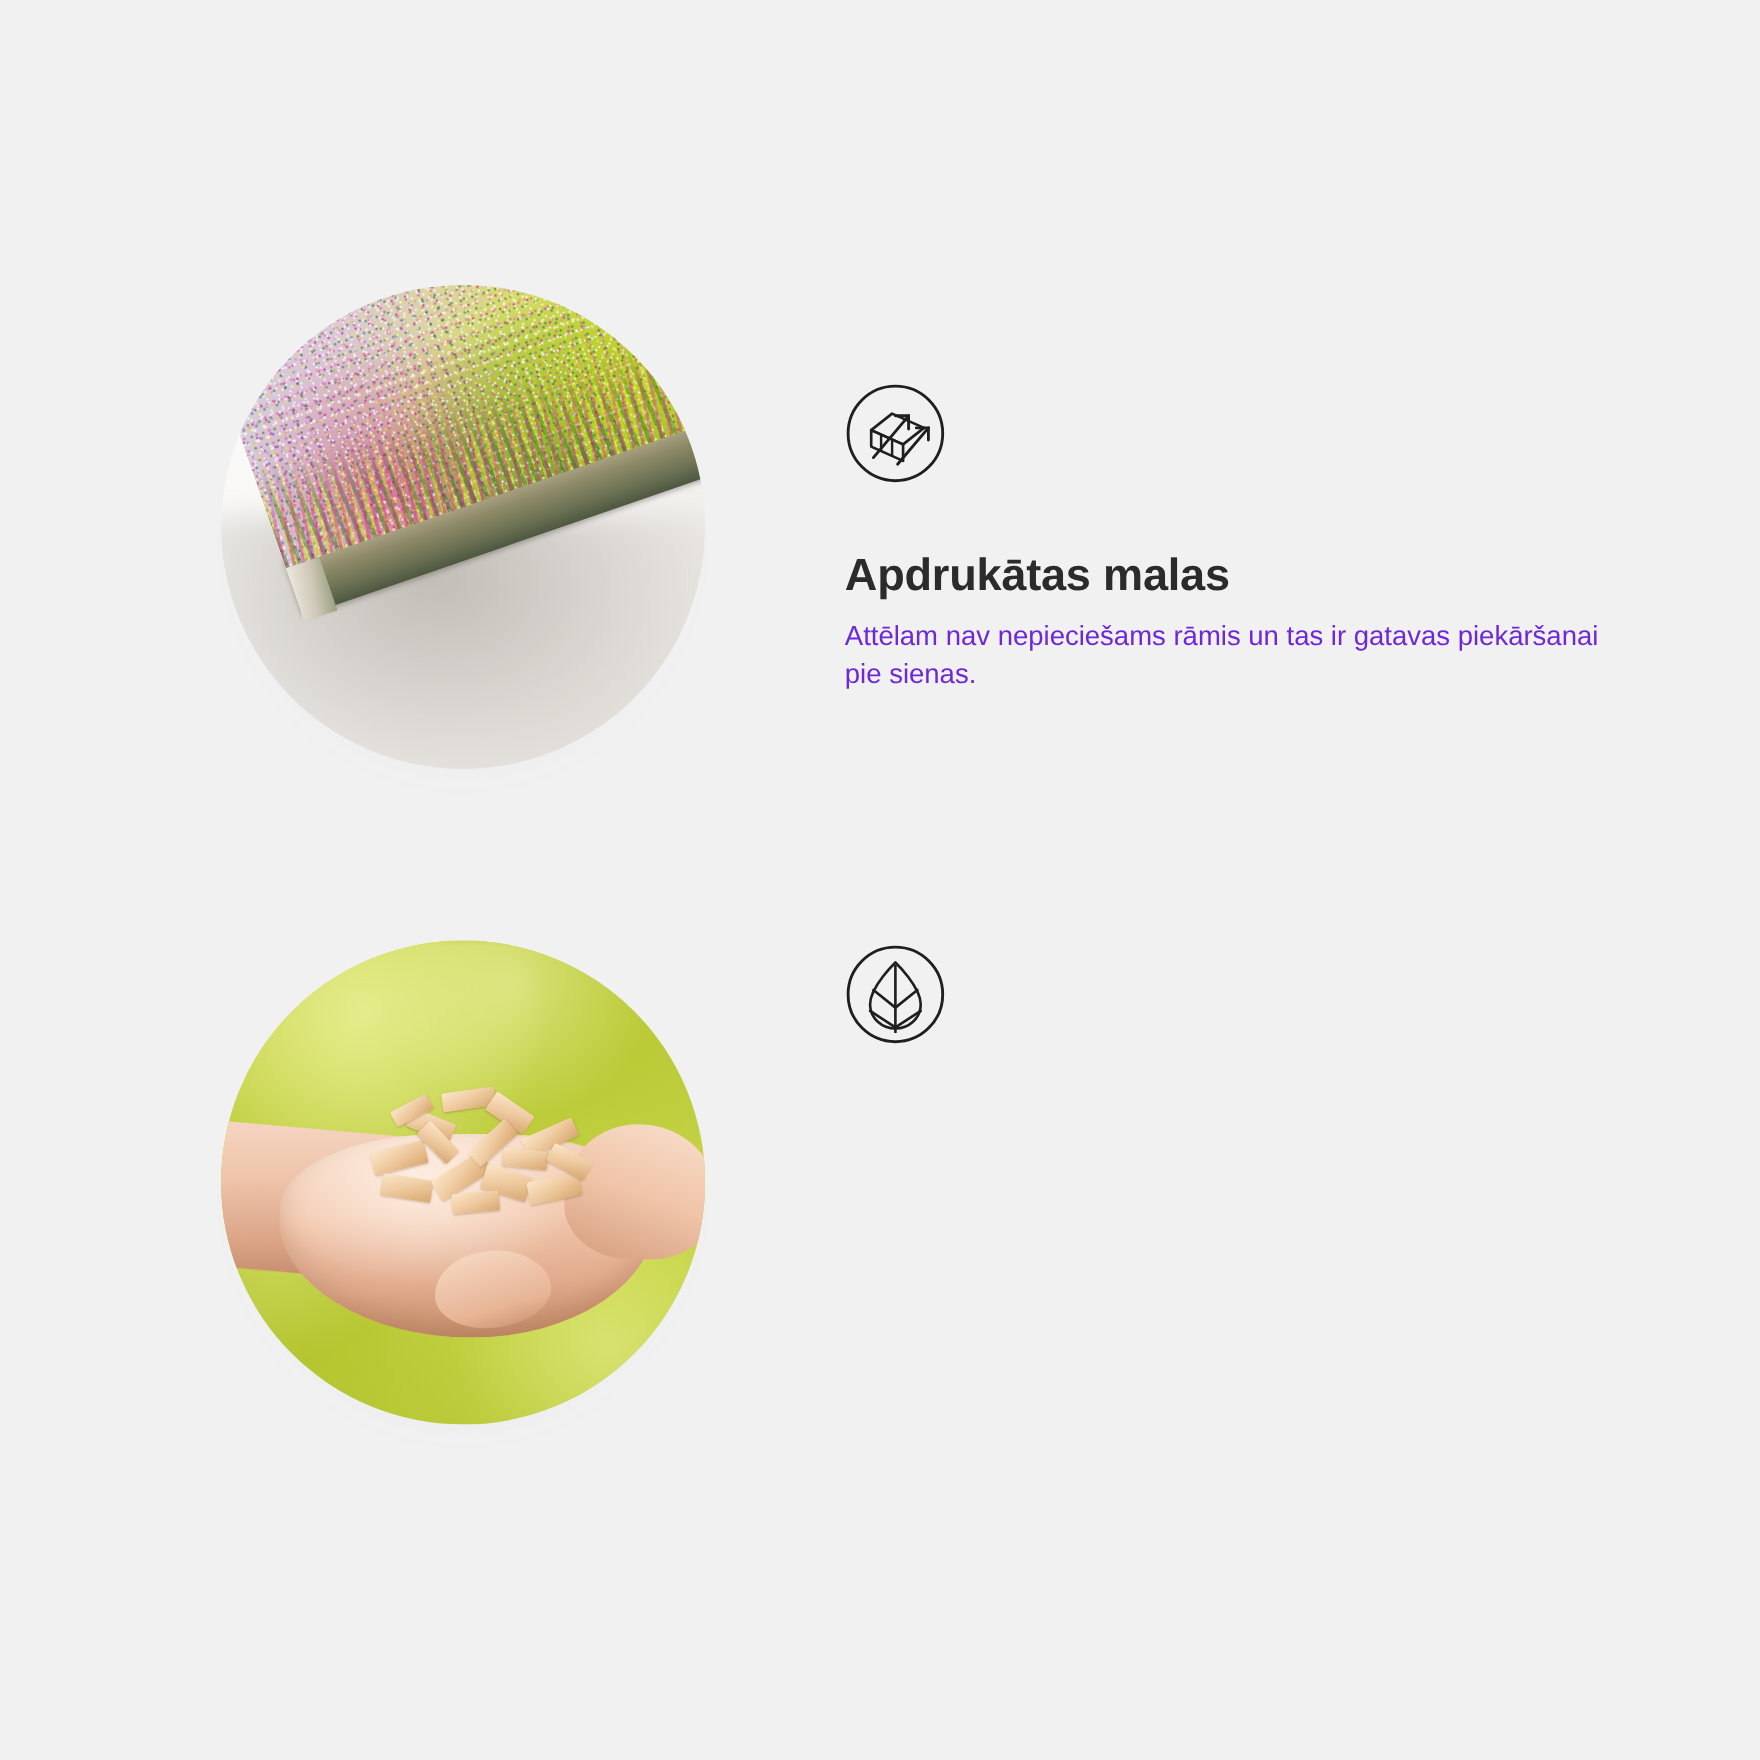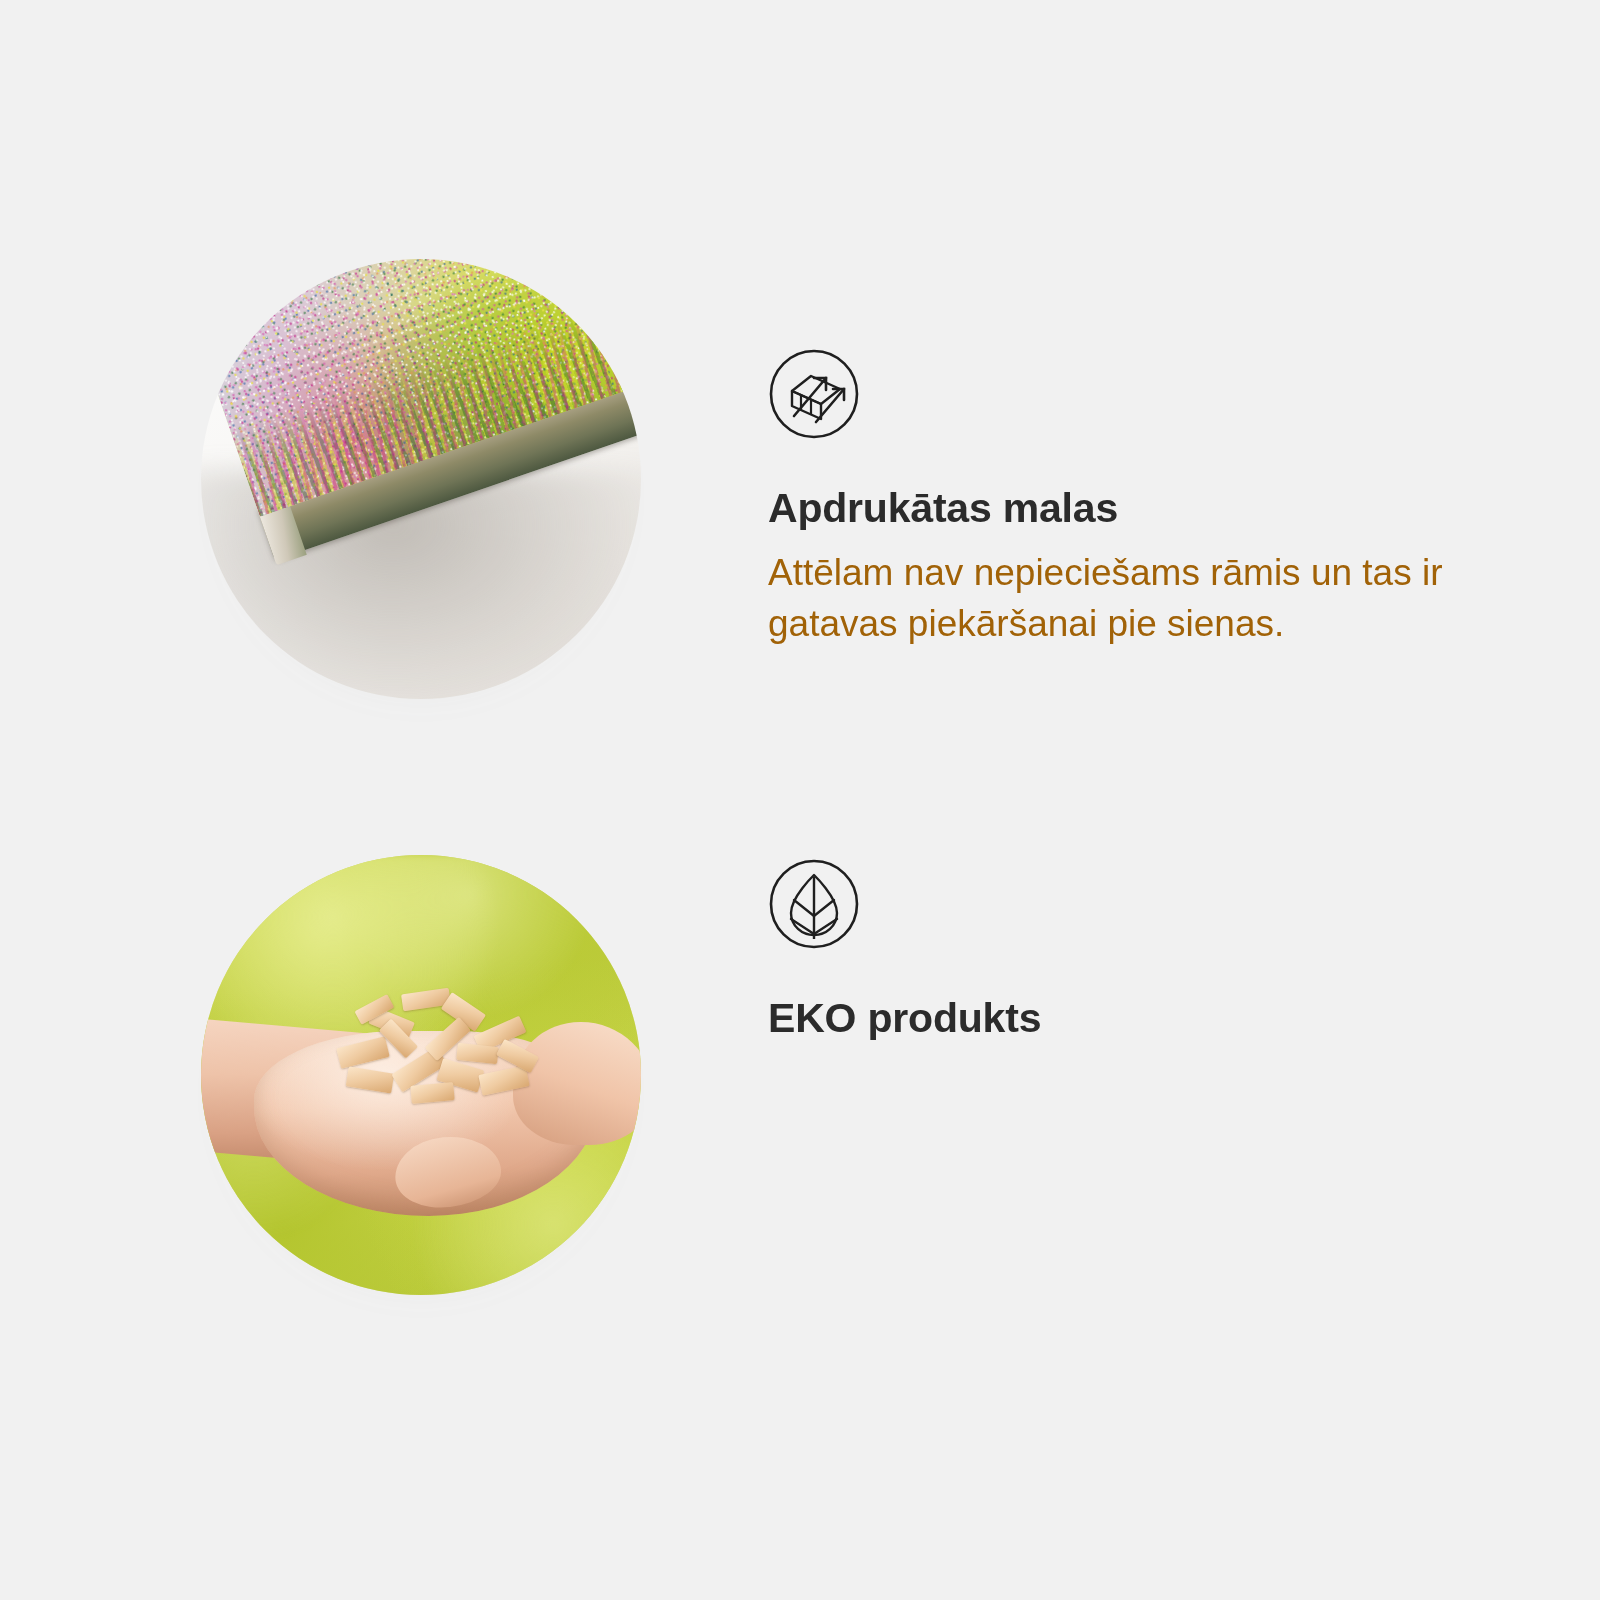--- a/index.html
+++ b/index.html
@@ -254,29 +254,29 @@
 
   .feature-title {
     margin: 0;
     padding: 0;
     font-size: 41px;
     font-weight: 700;
     color: #2b2b2b;
     letter-spacing: -0.2px;
     line-height: 1.1;
   }
-  .feature-1 .feature-title { margin-top: 46px; }
+  .feature-1 .feature-title { margin-top: 60px; }
   .feature-2 .feature-title { margin-top: 46px; }
 
   .feature-desc {
     margin: 0;
     padding: 0;
-    font-size: 37px;
+    font-size: 25px;
     font-weight: 400;
-    color: #a16207;
+    color: #6d28d9;
     line-height: 1.38;
     max-width: 706px;
     margin-top: 16px;
   }
 </style>
 </head>
 <body>
 
 <div class="page">
 
@@ -358,18 +358,17 @@
     <div class="text-col">
       <span class="icon-badge">
         <svg width="92" height="92" viewBox="0 0 92 92" fill="none" xmlns="http://www.w3.org/2000/svg" aria-hidden="true">
           <circle cx="46" cy="46" r="43" stroke="#1f1f1f" stroke-width="2.6" fill="none"></circle>
           <path d="M46 17 C46 17 69 39 69 55 C69 68 58 77 46 77 C34 77 23 68 23 55 C23 39 46 17 46 17 Z" stroke="#1f1f1f" stroke-width="2.4" fill="none" stroke-linejoin="round"></path>
           <line x1="46" y1="19" x2="46" y2="81" stroke="#1f1f1f" stroke-width="2.4"></line>
           <path d="M26 42 L46 58 L66 42" stroke="#1f1f1f" stroke-width="2.4" fill="none" stroke-linejoin="round" stroke-linecap="round"></path>
           <path d="M23 61 L46 76 L69 61" stroke="#1f1f1f" stroke-width="2.4" fill="none" stroke-linejoin="round" stroke-linecap="round"></path>
         </svg>
       </span>
-      <h2 class="feature-title">EKO produkts</h2>
     </div>
 
   </section>
 
 </div>
 
 </body></html>

